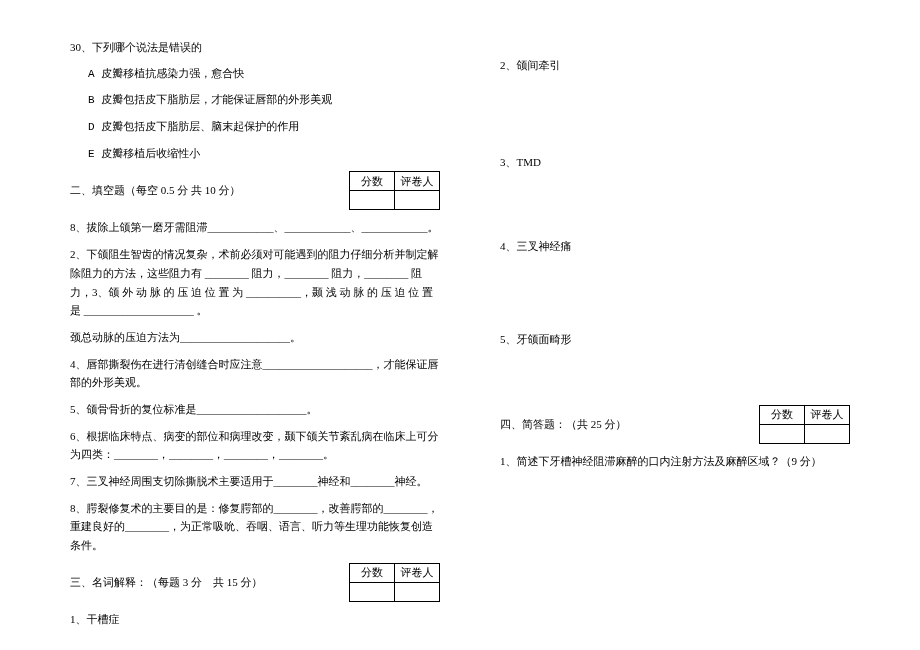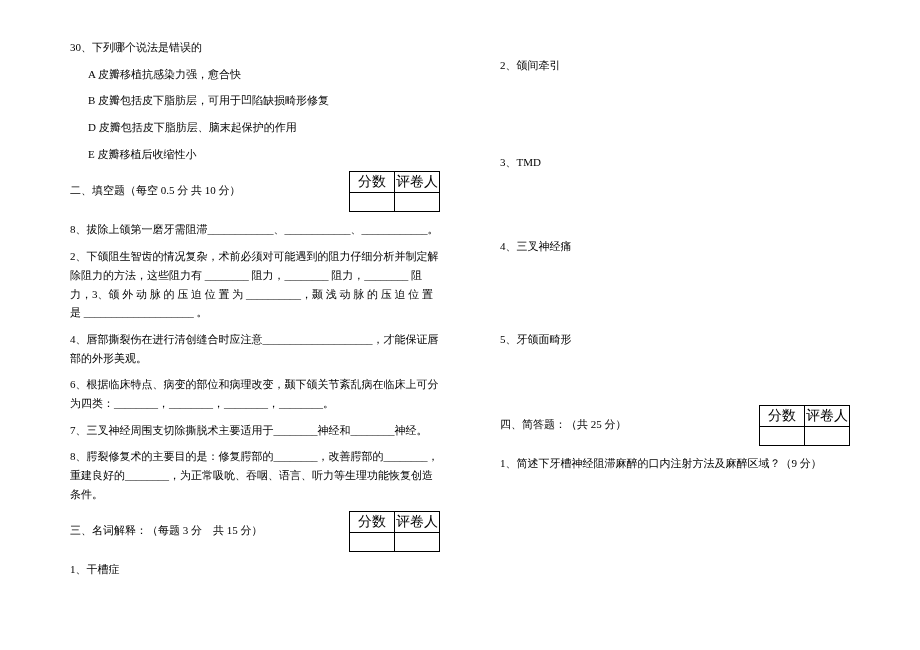--- a/index.html
+++ b/index.html
@@ -22,54 +22,55 @@
     }
     .col-right {
       flex: 1;
     }
     .line {
       margin: 8px 0;
       line-height: 1.7;
     }
     .indent {
       padding-left: 18px;
+      font-family: Liberation Mono, monospace;
     }
     .section-header-row {
       display: flex;
       align-items: flex-start;
       justify-content: space-between;
       margin: 6px 0;
     }
     .section-header-row .title {
       font-weight: normal;
       padding-top: 12px;
     }
     .score-table {
       border-collapse: collapse;
     }
     .score-table td, .score-table th {
       border: 1px solid #000;
       width: 42px;
       height: 16px;
       font-weight: normal;
       text-align: center;
-      font-size: 14px;
+      font-size: 11px;
     }
     .score-table td {
       height: 16px;
     }
   </style>
 </head>
 <body>
 
 <div class="columns">
   <div class="col-left">
     <div class="line">30、下列哪个说法是错误的</div>
     <div class="line indent">A 皮瓣移植抗感染力强，愈合快</div>
-    <div class="line indent">B 皮瓣包括皮下脂肪层，可用于凹陷缺损畸形修复</div>
+    <div class="line indent">B 皮瓣包括皮下脂肪层，才能保证唇部的外形美观</div>
     <div class="line indent">D 皮瓣包括皮下脂肪层、脑末起保护的作用</div>
     <div class="line indent">E 皮瓣移植后收缩性小</div>
 
     <div class="section-header-row">
       <span class="title">二、填空题（每空 0.5 分 共 10 分）</span>
       <table class="score-table">
         <tbody>
             <tr>
               <th>分数</th>
               <th>评卷人</th>
@@ -77,21 +78,23 @@
         <tr>
               <td></td>
               <td></td>
             </tr>
       </tbody>
         </table>
     </div>
 
     <div class="line">8、拔除上颌第一磨牙需阻滞____________、____________、____________。</div>
     <div class="line">2、下颌阻生智齿的情况复杂，术前必须对可能遇到的阻力仔细分析并制定解除阻力的方法，这些阻力有 ________ 阻力，________ 阻力，________ 阻力，3、颌 外 动 脉 的 压 迫 位 置 为 __________，颞 浅 动 脉 的 压 迫 位 置 是 ____________________ 。</div>
+    <div class="line">颈总动脉的压迫方法为____________________。</div>
     <div class="line">4、唇部撕裂伤在进行清创缝合时应注意____________________，才能保证唇部的外形美观。</div>
+    <div class="line">5、颌骨骨折的复位标准是____________________。</div>
     <div class="line">6、根据临床特点、病变的部位和病理改变，颞下颌关节紊乱病在临床上可分为四类：________，________，________，________。</div>
     <div class="line">7、三叉神经周围支切除撕脱术主要适用于________神经和________神经。</div>
     <div class="line">8、腭裂修复术的主要目的是：修复腭部的________，改善腭部的________，重建良好的________，为正常吸吮、吞咽、语言、听力等生理功能恢复创造条件。</div>
 
     <div class="section-header-row">
       <span class="title">三、名词解释：（每题 3 分　共 15 分）</span>
       <table class="score-table">
         <tbody>
             <tr>
               <th>分数</th>

